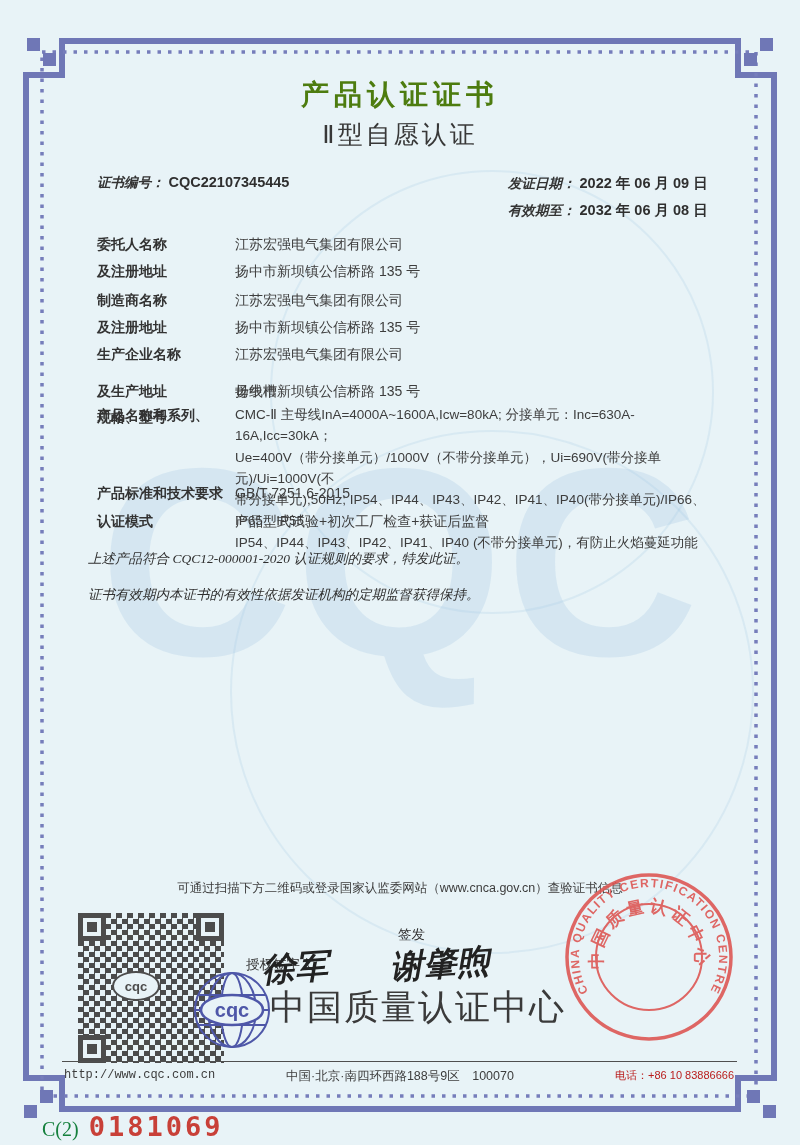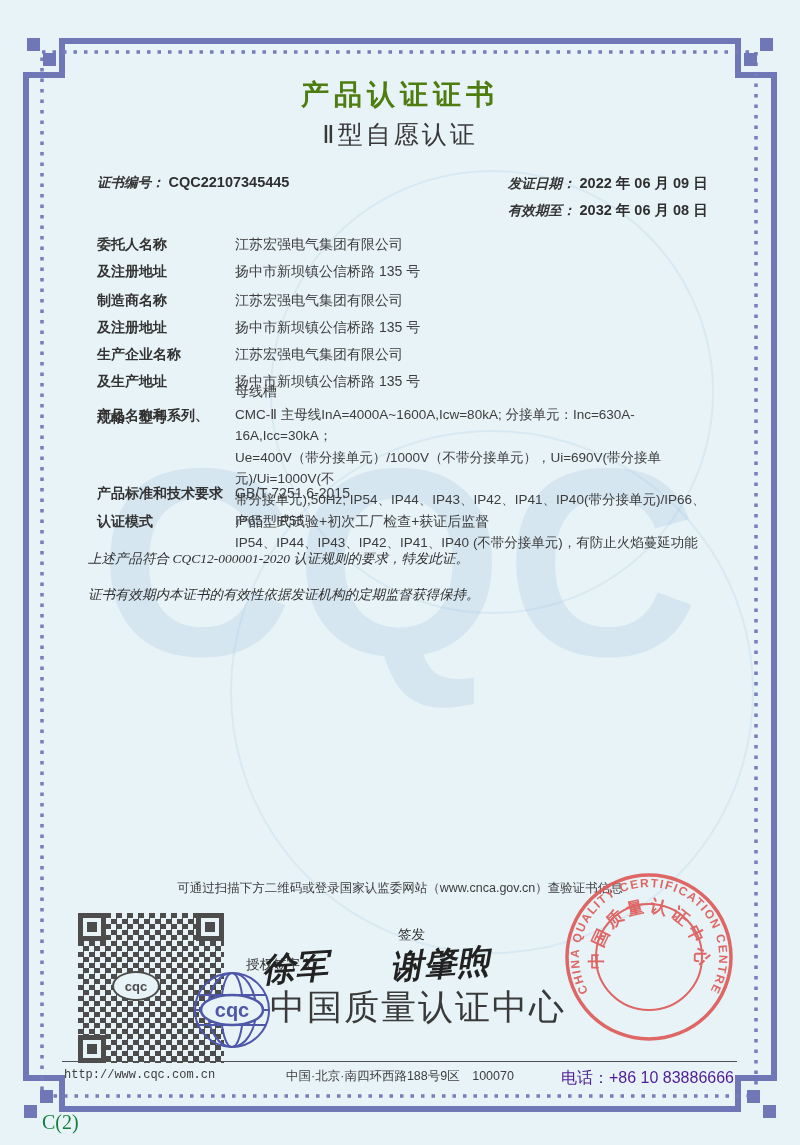--- a/index.html
+++ b/index.html
@@ -53,21 +53,21 @@
   .sig-name{font-family:"DejaVu Serif","Liberation Serif",serif;font-style:italic;
             font-weight:bold;font-size:33px;color:#222;z-index:2;transform:rotate(-4deg);}
   
   .org-name{left:270px;top:984px;font-size:35px;color:#3a3a3a;letter-spacing:2px;
             font-weight:500;z-index:2;}
   
   .footer-rule{left:62px;top:1061px;width:675px;height:0;border-top:1.5px solid #4f4f4f;z-index:2;}
   .footer-url{left:64px;top:1068px;font-family:"Liberation Mono","DejaVu Sans Mono",monospace;
               font-size:12px;color:#3c3c3c;z-index:2;}
   .footer-address{left:0;right:0;top:1068px;text-align:center;font-size:12.5px;color:#3c3c3c;z-index:2;}
-  .footer-phone{right:66px;top:1068px;font-size:16px;color:#4c1d95;z-index:2;}
+  .footer-phone{right:66px;top:1068px;font-size:11px;color:#b91c1c;z-index:2;}
   
   .serial{left:42px;top:1111px;z-index:4;display:flex;align-items:baseline;gap:10px;}
   .serial-prefix{font-family:"Liberation Serif","DejaVu Serif",serif;font-size:20px;color:#15803d;}
   .serial-number{font-family:"DejaVu Sans Mono","Liberation Mono",monospace;font-weight:bold;
                  font-size:27px;letter-spacing:3px;color:#c84038;}
   
   .seal-svg{left:558px;top:866px;z-index:5;opacity:0.88;}
   .logo-svg{left:184px;top:962px;z-index:2;}
 </style>
 </head>
@@ -119,21 +119,21 @@
   <span class="fvalue">江苏宏强电气集团有限公司</span>
 </div>
 <div class="abs frow" style="left:97px;top:319px;">
   <span class="flabel">及注册地址</span>
   <span class="fvalue">扬中市新坝镇公信桥路 135 号</span>
 </div>
 <div class="abs frow" style="left:97px;top:346px;">
   <span class="flabel">生产企业名称</span>
   <span class="fvalue">江苏宏强电气集团有限公司</span>
 </div>
-<div class="abs frow" style="left:97px;top:373px;">
+<div class="abs frow" style="left:97px;top:383px;">
   <span class="flabel">及生产地址</span>
   <span class="fvalue">扬中市新坝镇公信桥路 135 号</span>
 </div>
 
 <div class="abs flabel" style="left:97px;top:383px;z-index:2;margin-top:24px;">产品名称和系列、</div>
 <div class="abs flabel" style="left:97px;top:409px;z-index:2;">规格、型号</div>
 <div class="abs fvalue" style="left:235px;top:383px;z-index:2;">母线槽</div>
 <div class="abs" style="left:235px;top:404px;width:478px;z-index:2;">
   <div class="spec-line">CMC-Ⅱ 主母线InA=4000A~1600A,Icw=80kA; 分接单元：Inc=630A-16A,Icc=30kA；</div>
   <div class="spec-line">Ue=400V（带分接单元）/1000V（不带分接单元），Ui=690V(带分接单元)/Ui=1000V(不</div>
@@ -203,13 +203,14 @@
   </text>
 </svg>
 
 <div class="abs footer-rule"></div>
 <div class="abs footer-url">http://www.cqc.com.cn</div>
 <div class="abs footer-address">中国·北京·南四环西路188号9区　100070</div>
 <div class="abs footer-phone">电话：+86 10 83886666</div>
 
 <div class="abs serial">
   <span class="serial-prefix">C(2)</span>
+  <span class="serial-number">0181069</span>
 </div>
 
 </body></html>

